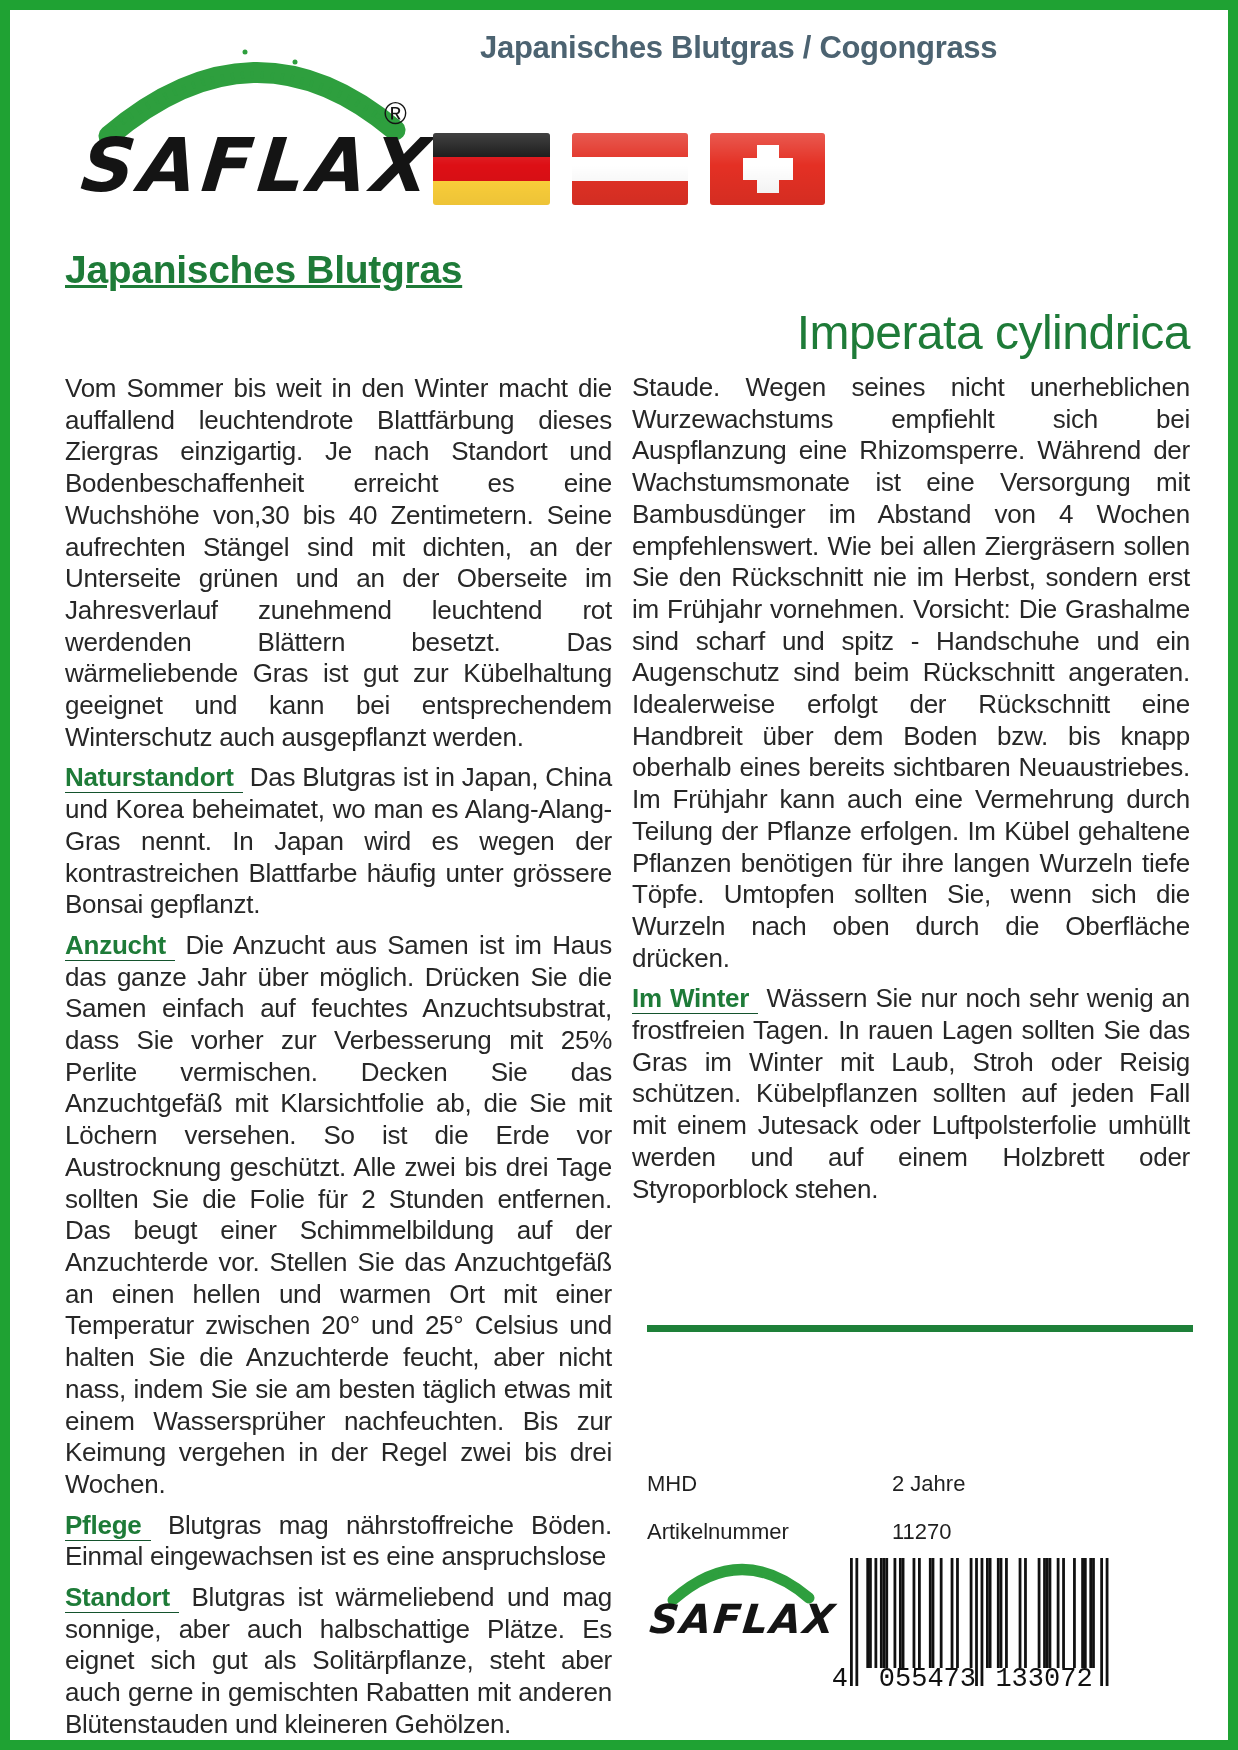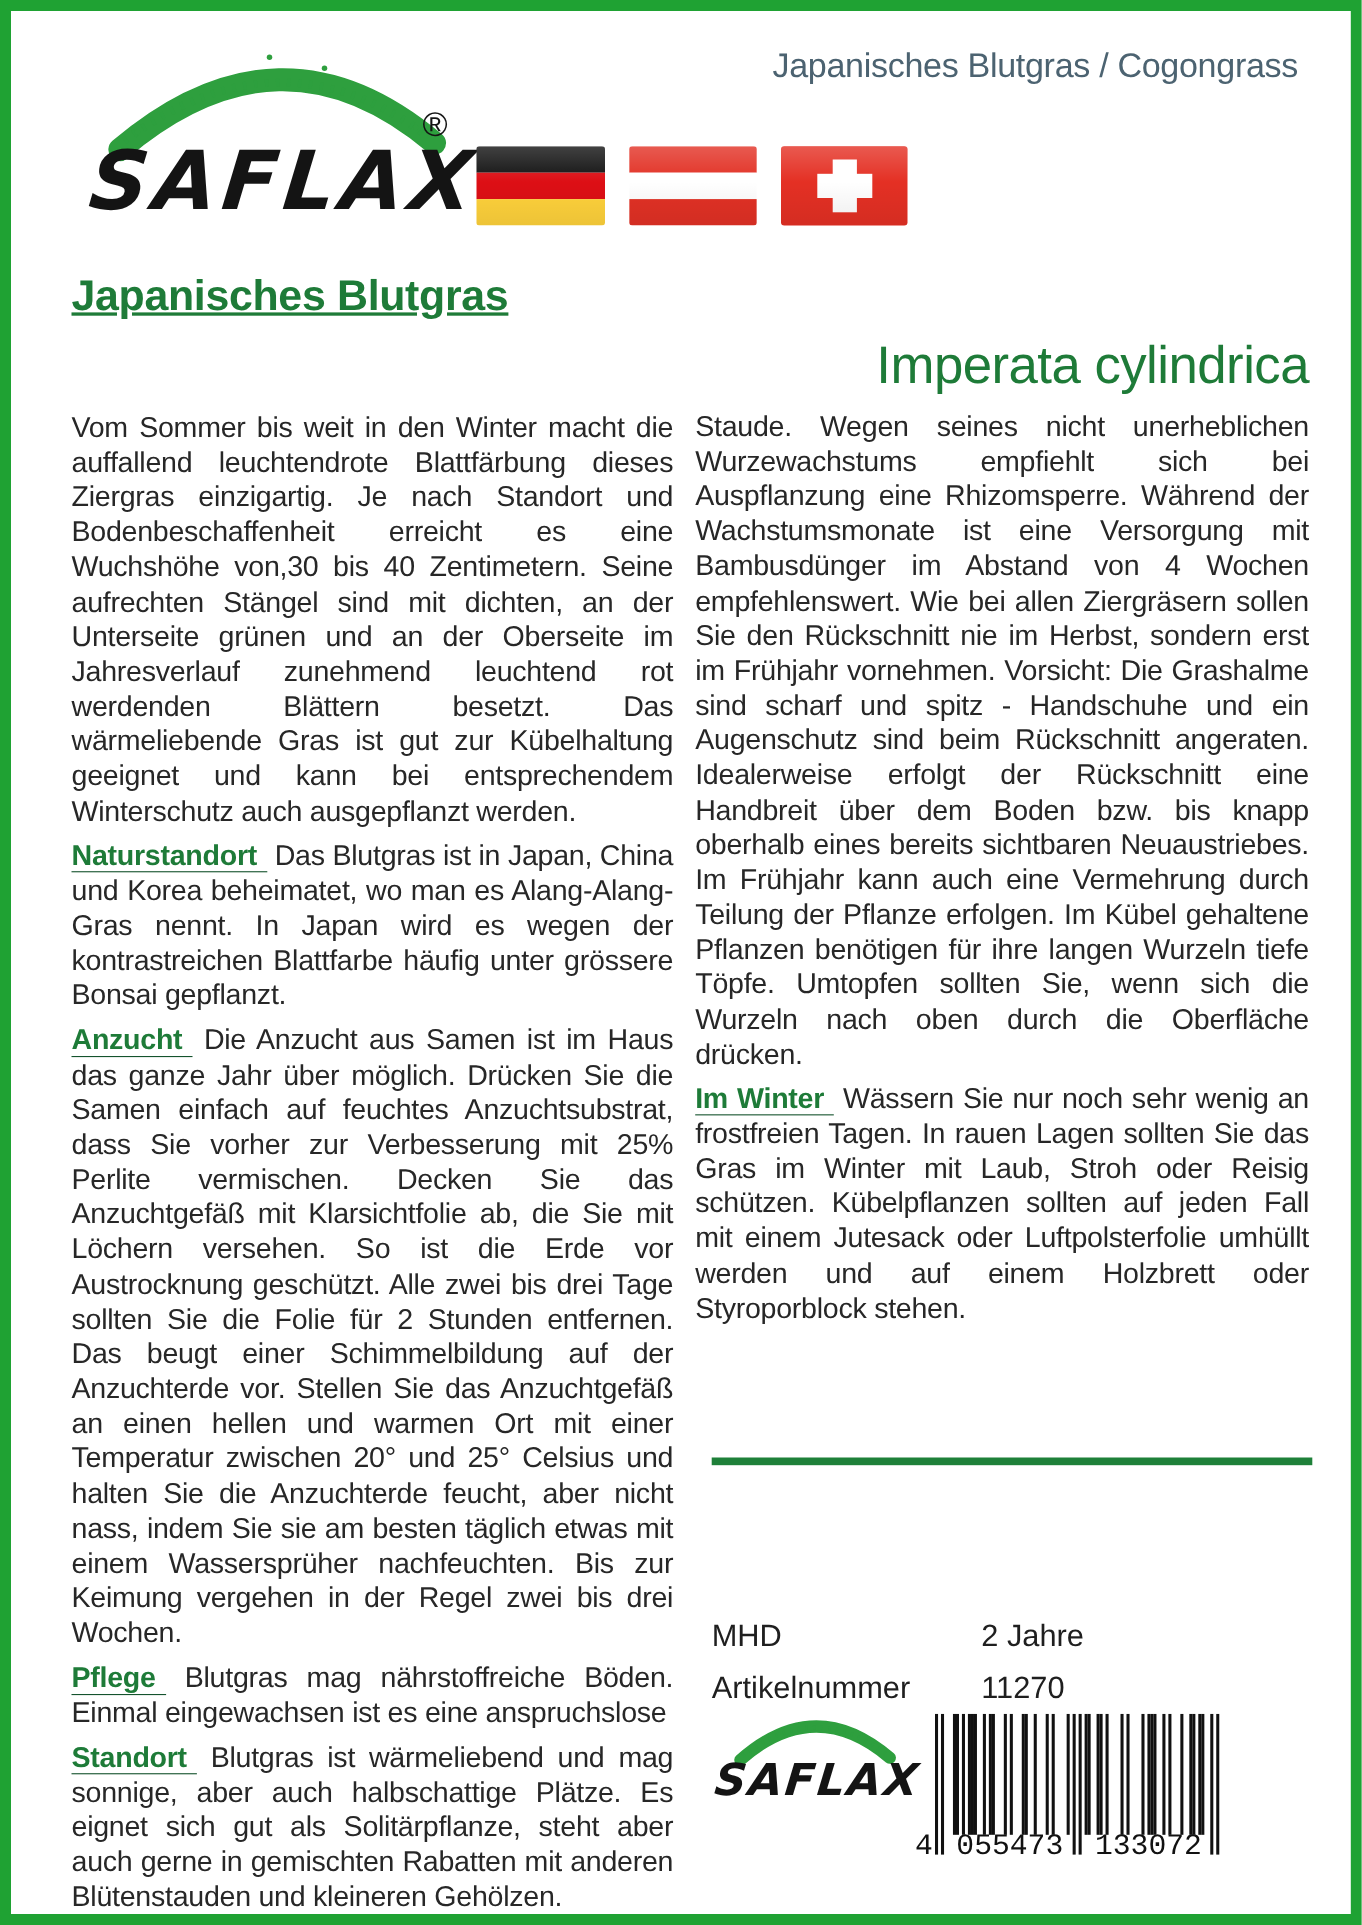--- a/index.html
+++ b/index.html
@@ -2,22 +2,22 @@
 <html><head>
 <meta charset="utf-8">
 <style>
   * { box-sizing: border-box; }
   html,body { margin:0; padding:0; background:#ffffff; }
   body { width:1238px; height:1750px; overflow:hidden;
          font-family:"Liberation Sans", sans-serif; color:#2a2a2a; }
   .page { position:relative; width:1238px; height:1750px; background:#ffffff;
           border:10px solid #1fa233; }
   
-  .top-title { position:absolute; top:32px; right:48px; width:700px;
-               text-align:right; font-size:31px; font-weight:400;
+  .top-title { position:absolute; top:20px; right:48px; width:700px;
+               text-align:left; font-size:31px; font-weight:700;
                letter-spacing:-0.3px; color:#4c6371; }
   
   .logo-arc-big { position:absolute; left:85px; top:30px; }
   .wordmark { position:absolute; left:72px; top:112px; width:330px;
               font-family:"DejaVu Sans", sans-serif; font-style:italic; font-weight:700;
               font-size:74px; letter-spacing:5px; color:#141414;
               transform:skewX(-6deg); white-space:nowrap; }
   .reg-mark { position:absolute; left:374px; top:86px; font-size:31px; color:#141414; }
   
   .flag { position:absolute; top:123px; height:72px; border-radius:3px; overflow:hidden; }
@@ -40,36 +40,36 @@
   .col { position:absolute; font-size:26px; line-height:31.7px; text-align:justify;
          letter-spacing:-0.25px; color:#272727; }
   .col p { margin:0 0 9px 0; }
   .col-left  { left:55px;  top:363px; width:547px; }
   .col-right { left:622px; top:300px; width:558px; }
   .sec { font-weight:700; color:#1e7b38; border-bottom:1px solid #14532d;
          padding-right:9px; }
   
   .sep-line { position:absolute; left:637px; top:1315px; width:546px; height:7px;
               background:#1e8039; }
-  .foot-row { position:absolute; left:637px; width:540px; font-size:28px; color:#1f1f1f; }
+  .foot-row { position:absolute; left:637px; width:540px; font-size:22px; color:#1f1f1f; }
   .foot-row .val { position:absolute; left:245px; top:0; }
   .row-mhd { top:1461px; }
   .row-art { top:1509px; }
   .logo-arc-small { position:absolute; left:655px; top:1544px; }
   .wordmark-small { position:absolute; left:640px; top:1586px; width:180px;
                     font-family:"DejaVu Sans", sans-serif; font-style:italic; font-weight:700;
                     font-size:40px; letter-spacing:2px; color:#141414;
                     transform:skewX(-6deg); white-space:nowrap; }
   
   .barcode { position:absolute; left:840px; top:1548px; width:259px; height:142px; }
   .barcode svg { position:absolute; left:0; top:0; fill:#111111; }
   .bc-digit { position:absolute; top:106px; font-family:"Liberation Mono", monospace;
               font-size:27px; color:#111111; }
   .bc-d1 { left:-22px; width:20px; text-align:right; }
-  .bc-d2 { left:10px;  width:116px; text-align:center; }
+  .bc-d2 { left:10px;  width:116px; text-align:right; }
   .bc-d3 { left:136px; width:116px; text-align:center; }
 </style>
 </head>
 <body>
 
 <div class="page">
 
   <div class="top-title">Japanisches Blutgras / Cogongrass</div>
 
   <svg class="logo-arc-big" width="312" height="108" viewBox="0 0 312 108">

